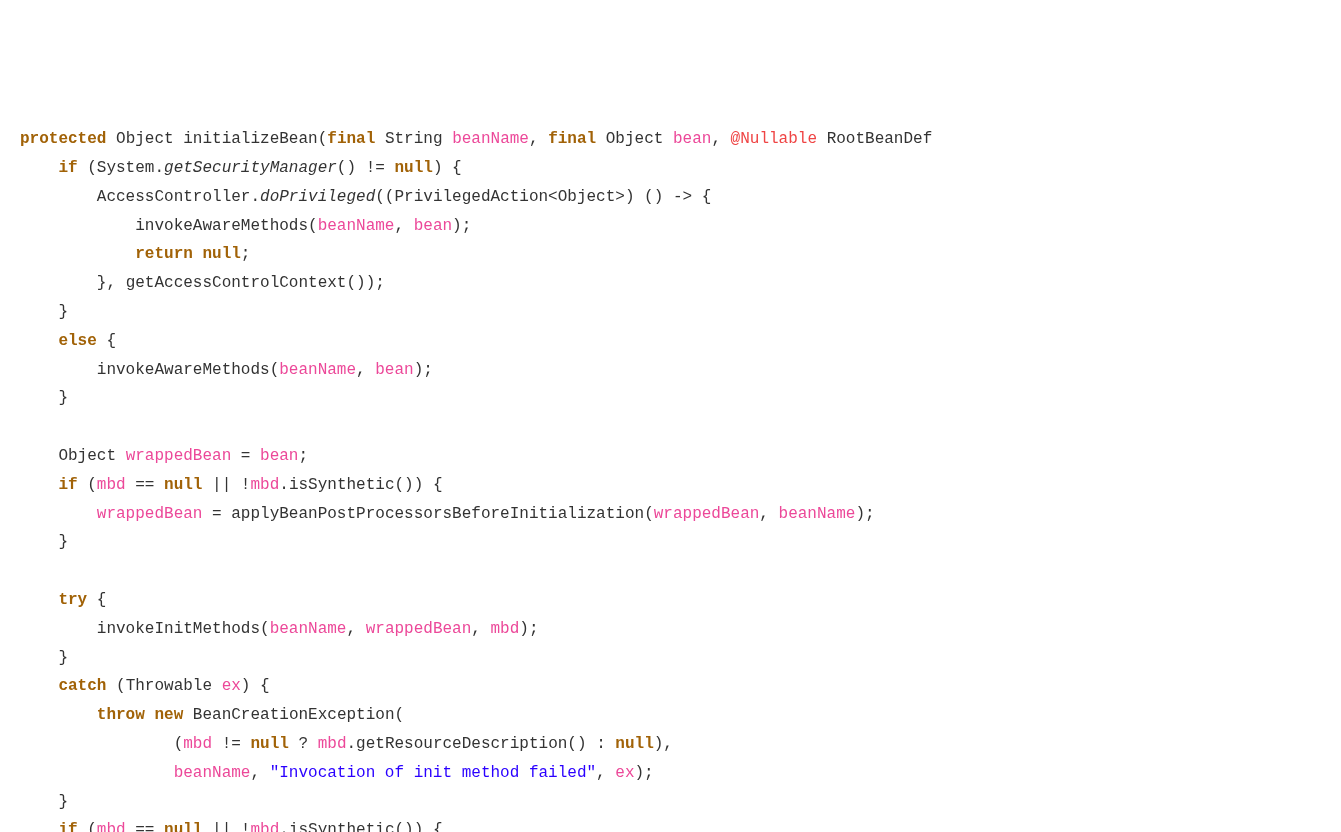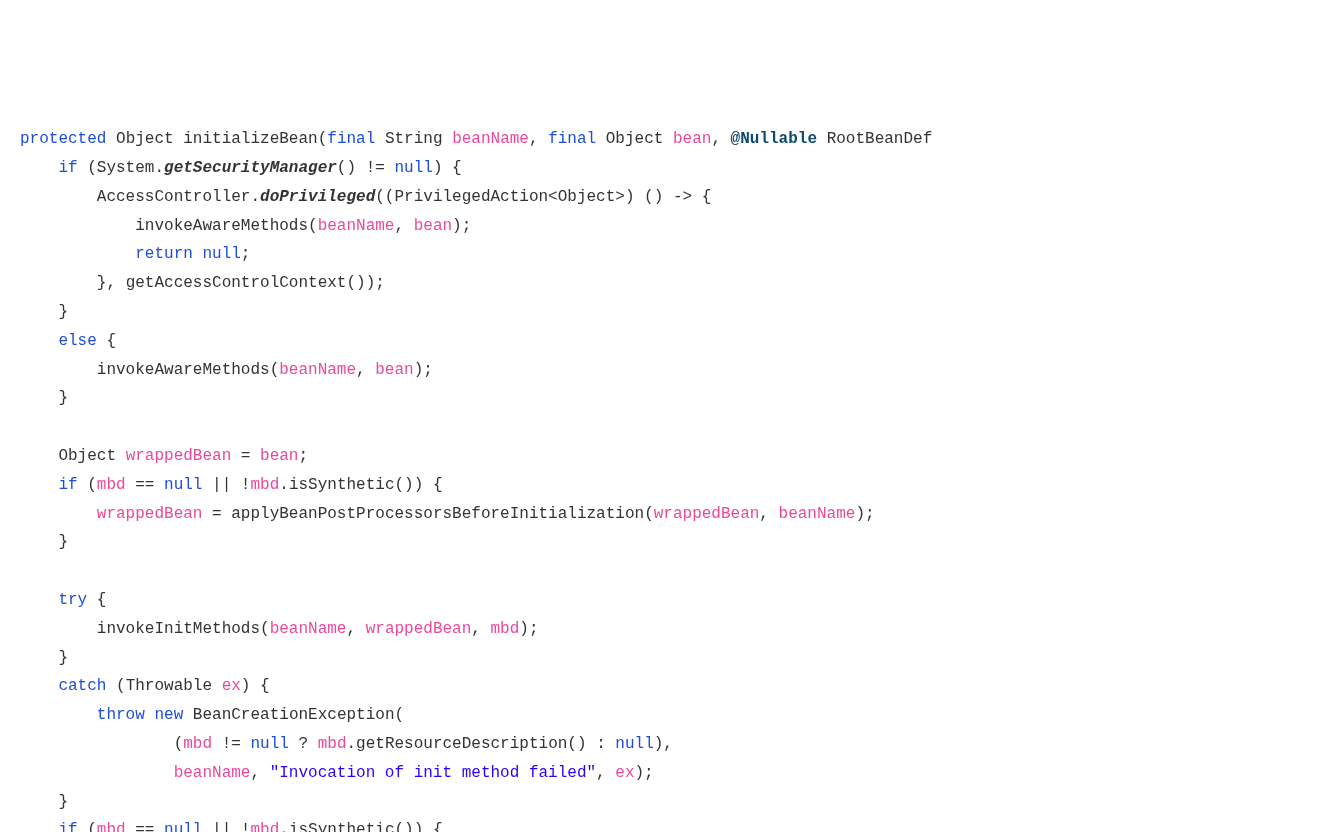--- a/index.html
+++ b/index.html
@@ -6,23 +6,23 @@
     margin: 0;
     padding: 10px 0 0 20px;
     font-family: "Consolas", "Courier New", monospace;
     font-size: 16px;
     line-height: 1.8;
     background: #ffffff;
     color: #333;
     white-space: pre;
     overflow-x: hidden;
   }
-  .kw { color: #1d4ed8; font-weight: normal; }                          
-  .ann { color: #0c4a6e; font-weight: bold; }                        
-  .method-italic { font-style: italic; color: #333; font-weight: bold; }                      
+  .kw { color: #a16207; font-weight: bold; }                          
+  .ann { color: #ef4444; }                        
+  .method-italic { font-style: italic; color: #333; }                      
   .param { color: #ec4899; }                      
   .str { color: #2a00ff; }
   .line { display: block; }
 </style>
 </head>
 <body>
 
 
 
 <span class="line"><span class="kw">protected</span> <span>Object</span> <span>initializeBean</span>(<span class="kw">final</span> <span>String</span> <span class="param">beanName</span>, <span class="kw">final</span> <span>Object</span> <span class="param">bean</span>, <span class="ann">@Nullable</span> <span>RootBeanDef</span></span><span class="line">    <span class="kw">if</span> (<span>System</span>.<span class="method-italic">getSecurityManager</span>() != <span class="kw">null</span>) {</span><span class="line">        <span>AccessController</span>.<span class="method-italic">doPrivileged</span>((<span>PrivilegedAction</span>&lt;<span>Object</span>&gt;) () -&gt; {</span><span class="line">            <span>invokeAwareMethods</span>(<span class="param">beanName</span>, <span class="param">bean</span>);</span><span class="line">            <span class="kw">return</span> <span class="kw">null</span>;</span><span class="line">        }, <span>getAccessControlContext</span>());</span><span class="line">    }</span><span class="line">    <span class="kw">else</span> {</span><span class="line">        <span>invokeAwareMethods</span>(<span class="param">beanName</span>, <span class="param">bean</span>);</span><span class="line">    }</span><span class="line"> </span><span class="line">    <span>Object</span> <span class="param">wrappedBean</span> = <span class="param">bean</span>;</span><span class="line">    <span class="kw">if</span> (<span class="param">mbd</span> == <span class="kw">null</span> || !<span class="param">mbd</span>.<span>isSynthetic</span>()) {</span><span class="line">        <span class="param">wrappedBean</span> = <span>applyBeanPostProcessorsBeforeInitialization</span>(<span class="param">wrappedBean</span>, <span class="param">beanName</span>);</span><span class="line">    }</span><span class="line"> </span><span class="line">    <span class="kw">try</span> {</span><span class="line">        <span>invokeInitMethods</span>(<span class="param">beanName</span>, <span class="param">wrappedBean</span>, <span class="param">mbd</span>);</span><span class="line">    }</span><span class="line">    <span class="kw">catch</span> (<span>Throwable</span> <span class="param">ex</span>) {</span><span class="line">        <span class="kw">throw</span> <span class="kw">new</span> <span>BeanCreationException</span>(</span><span class="line">                (<span class="param">mbd</span> != <span class="kw">null</span> ? <span class="param">mbd</span>.<span>getResourceDescription</span>() : <span class="kw">null</span>),</span><span class="line">                <span class="param">beanName</span>, <span class="str">"Invocation of init method failed"</span>, <span class="param">ex</span>);</span><span class="line">    }</span><span class="line">    <span class="kw">if</span> (<span class="param">mbd</span> == <span class="kw">null</span> || !<span class="param">mbd</span>.<span>isSynthetic</span>()) {</span>

